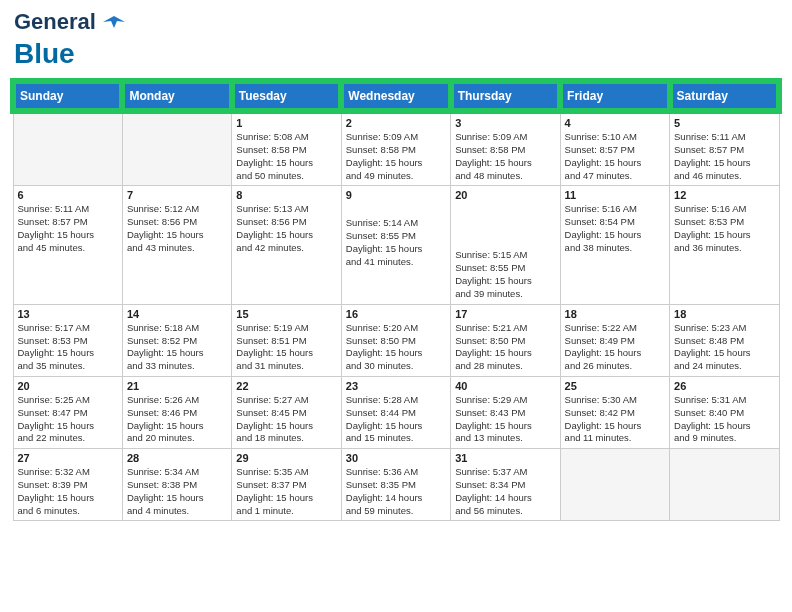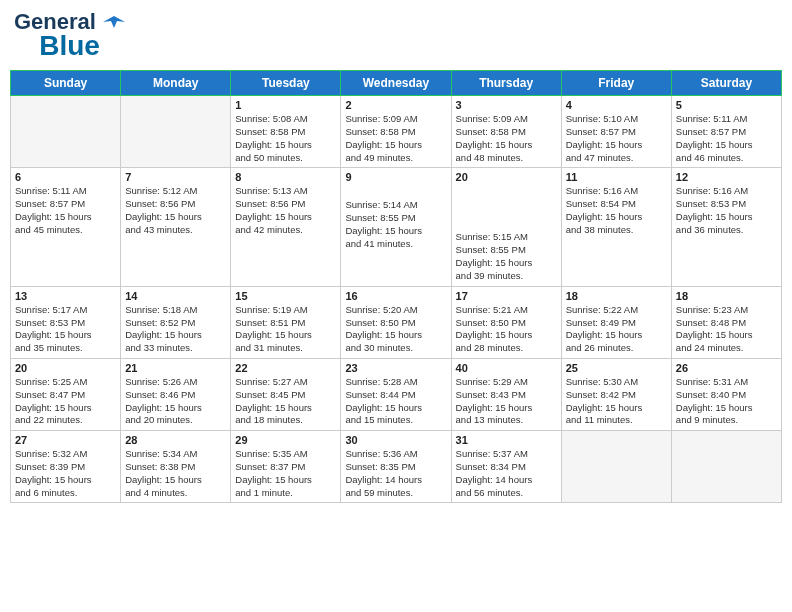--- a/index.html
+++ b/index.html
@@ -13,21 +13,22 @@
     .header {
       display: flex;
       justify-content: space-between;
       align-items: flex-start;
       margin-bottom: 8px;
       padding: 0 4px;
     }
     .logo {
       display: flex;
       flex-direction: column;
-      align-items: center;
+      align-items: flex-start;
+      gap: 8px;
     }
     .logo-text {
       font-size: 22px;
       font-weight: bold;
       color: #1a3a5c;
       line-height: 1.1;
     }
     .title-block {
       text-align: right;
     }
@@ -45,22 +46,22 @@
       width: 100%;
       border-collapse: collapse;
       border: 1px solid #bbb;
     }
     .calendar th {
       background: #2176c7;
       color: #fff;
       font-size: 12px;
       font-weight: bold;
       padding: 5px 4px;
-      text-align: center;
-      border: 1px solid #22c55e;
+      text-align: left;
+      border: 6px solid #22c55e;
     }
     .calendar td {
       border: 1px solid #ccc;
       vertical-align: top;
       padding: 3px 4px;
       width: calc(100%/7);
       min-height: 80px;
       font-size: 10px;
       color: #222;
       background: #fff;

